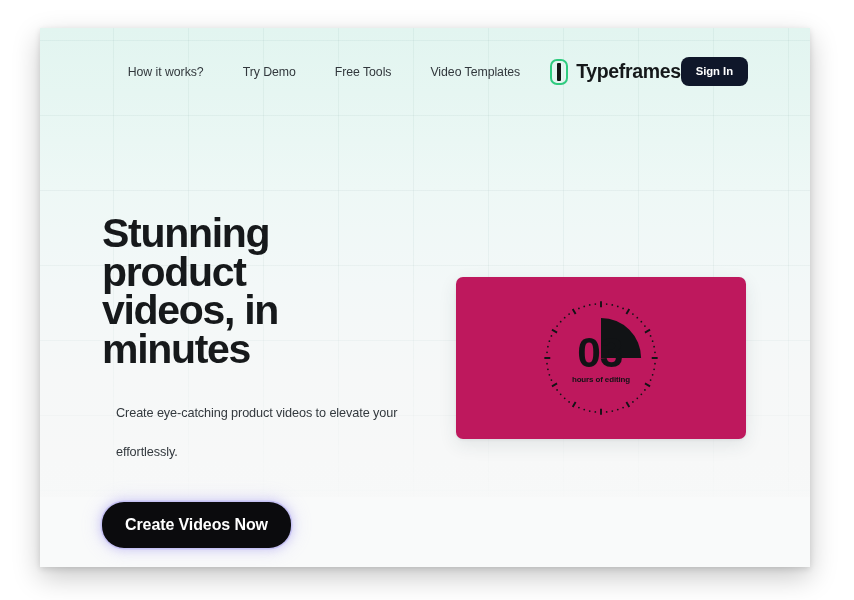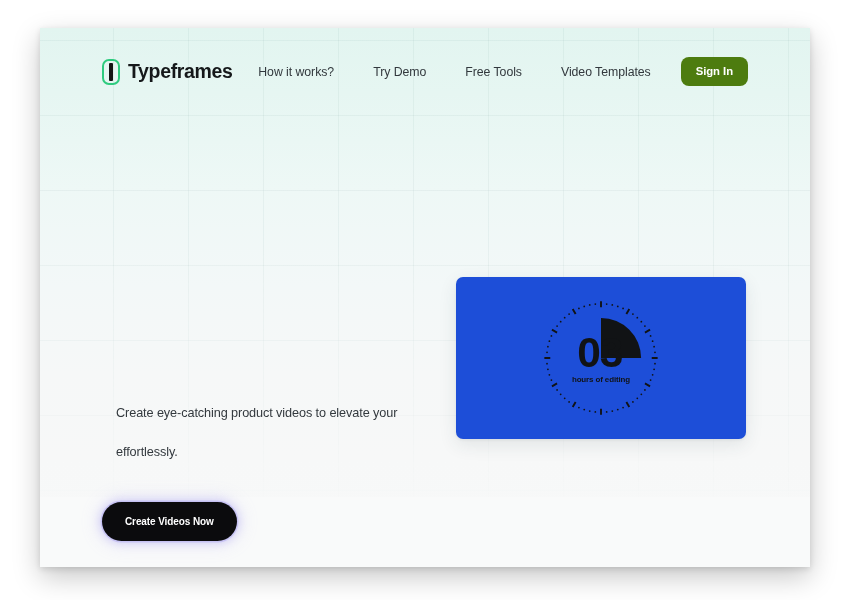--- a/index.html
+++ b/index.html
@@ -108,21 +108,21 @@
     margin-right: 30px;
   }
   .nav-link {
     font-size: 12.3px;
     color: #32383d;
     white-space: nowrap;
     cursor: pointer;
     letter-spacing: -0.05px;
   }
   #signin-button {
-    background: #4d7c0f;
+    background: #0f172a;
     color: #ffffff;
     font-size: 11.3px;
     font-weight: bold;
     border: none;
     border-radius: 8px;
     padding: 8px 15px 9px 15px;
     cursor: pointer;
     letter-spacing: -0.05px;
     font-family: "Liberation Sans", sans-serif;
     white-space: nowrap;
@@ -157,21 +157,21 @@
   }
   #cta-wrap {
     position: absolute;
     top: 288px;
     left: 0;
   }
   #cta-button {
     position: relative;
     background: #0b0b0d;
     color: #ffffff;
-    font-size: 10px;
+    font-size: 16px;
     font-weight: bold;
     border: none;
     border-radius: 22px;
     padding: 14px 23px;
     cursor: pointer;
     font-family: "Liberation Sans", sans-serif;
     letter-spacing: -0.1px;
     box-shadow:
       0 0 0 1.5px rgba(150,140,235,0.30),
       0 0 9px 2px rgba(140,130,240,0.30),
@@ -179,21 +179,21 @@
     white-space: nowrap;
   }
 
   
   #video-card {
     position: absolute;
     left: 416px;
     top: 249px;
     width: 290px;
     height: 162px;
-    background: #1d4ed8;
+    background: #be185d;
     border-radius: 7px;
     box-shadow: 0 6px 18px rgba(40,60,70,0.10), 0 1px 3px rgba(40,60,70,0.07);
     overflow: hidden;
   }
   #clock-graphic {
     position: absolute;
     left: 50%;
     top: 50%;
     width: 118px;
     height: 118px;
@@ -213,40 +213,41 @@
 </head>
 <body>
 
 <div id="page-frame">
 
   <div id="hero-bg"></div>
   <div id="hero-grid"></div>
   <div id="page-bottom-fill"></div>
 
   <div id="navbar">
+
+    <div id="nav-links">
+      <span class="nav-link">How it works?</span>
+      <span class="nav-link">Try Demo</span>
+      <span class="nav-link">Free Tools</span>
+      <span class="nav-link">Video Templates</span>
+    </div>
 
     <div id="brand">
       <span id="brand-mark">
         <span class="bracket"></span>
         <span class="bar"></span>
       </span>
       <span id="brand-name">Typeframes</span>
     </div>
 
-    <div id="nav-links">
-      <span class="nav-link">How it works?</span>
-      <span class="nav-link">Try Demo</span>
-      <span class="nav-link">Free Tools</span>
-      <span class="nav-link">Video Templates</span>
-    </div>
-
     <button id="signin-button">Sign In</button>
   </div>
 
   <div id="hero-copy">
+    <h1 id="hero-title">Stunning product videos, in minutes</h1>
 
     <p id="hero-sub"><span>Create eye-catching product videos to elevate your</span><br><br><span>effortlessly.</span></p>
 
     <div id="cta-wrap">
       <button id="cta-button">Create Videos Now</button>
     </div>
   </div>
 
   <div id="video-card">
     <svg id="clock-graphic" viewBox="0 0 200 200">

